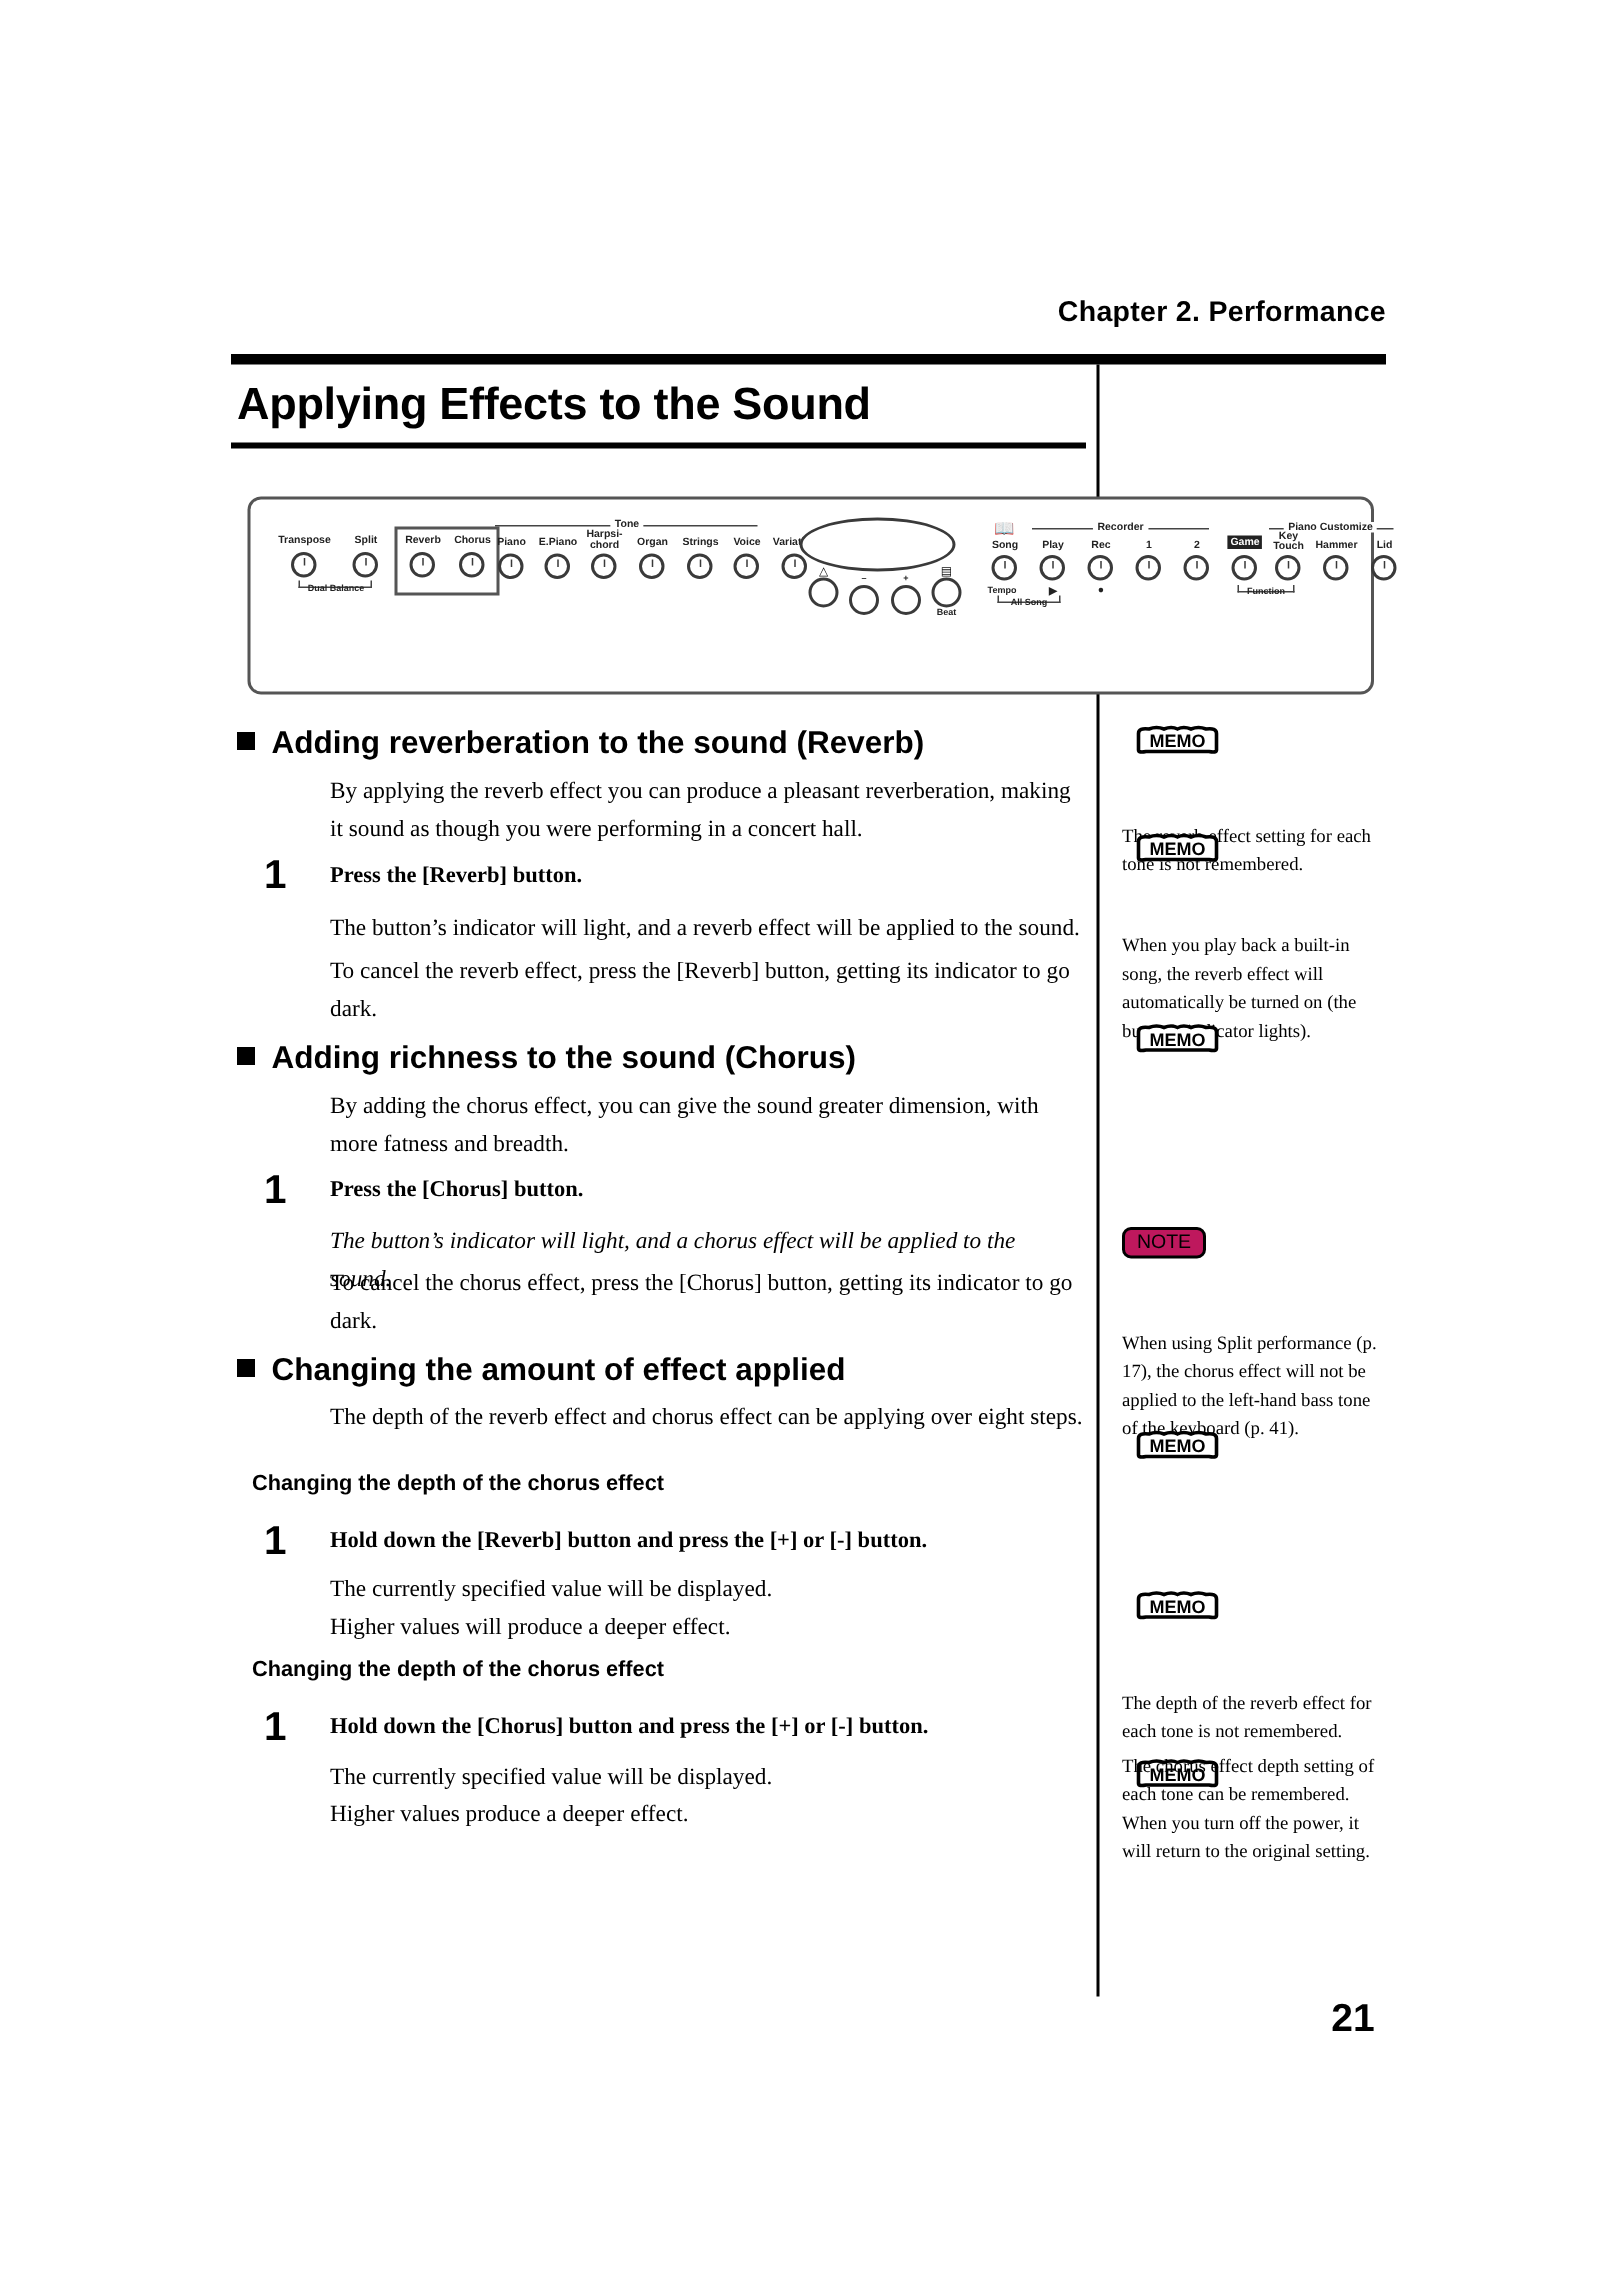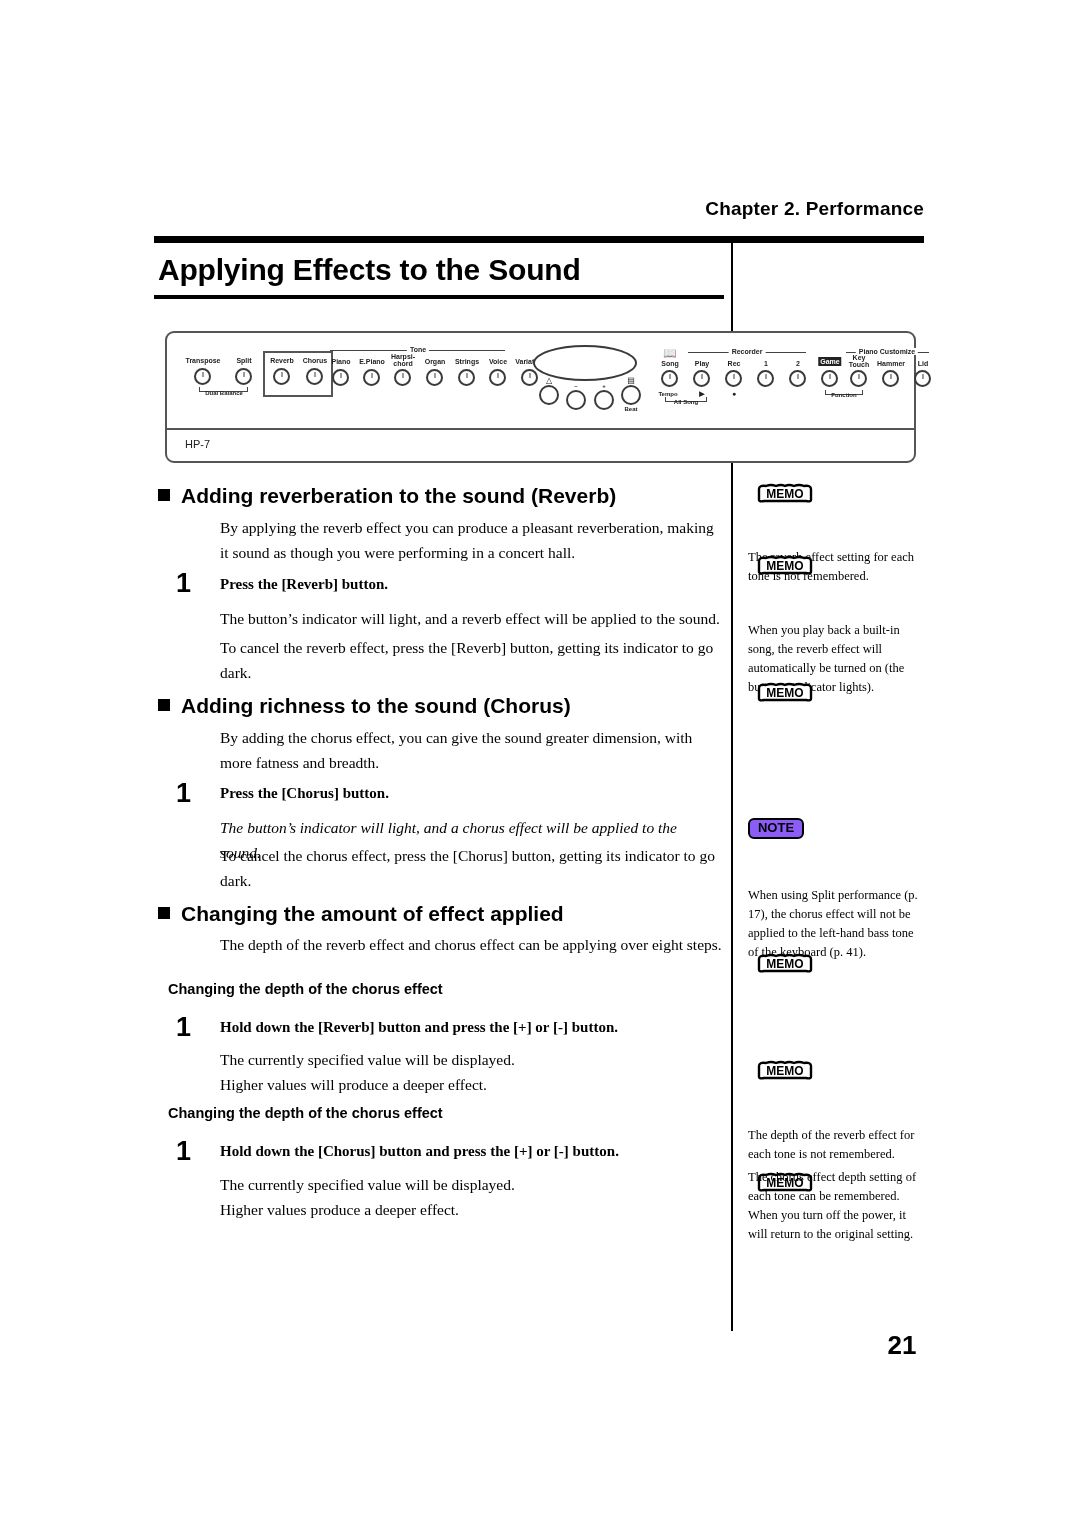--- a/index.html
+++ b/index.html
@@ -109,22 +109,22 @@
 
   
   .side{position:absolute;left:748px;width:178px;font-size:12.5px;line-height:19px;margin-top:40px;}
   .memo{
     position:absolute;left:756px;width:58px;height:21px;
   }
   .memo svg{display:block;}
   .noteicon{
     position:absolute;left:748px;width:56px;height:21px;
     border:2.5px solid #000;border-radius:6px;box-sizing:border-box;
-    font-family:"Liberation Sans", sans-serif;font-weight:bold;font-size:13px;
-    text-align:center;line-height:16px;background:#8b5cf6;
+    font-family:"Liberation Sans", sans-serif;font-weight:normal;font-size:13px;
+    text-align:center;line-height:16px;background:#be185d;
   }
   .pagenum{
     position:absolute;left:880px;top:1330px;width:44px;text-align:center;
     font-family:"Liberation Sans", sans-serif;font-weight:bold;font-size:26px;
   }
 </style>
 </head>
 <body>
 
 <div class="page">
@@ -224,23 +224,20 @@
 
     <div class="klab" style="left:724px;top:27px;">Hammer</div>
     <div class="knob" style="left:715px;top:37px;"></div>
 
     <div class="klab" style="left:756px;top:27px;">Lid</div>
     <div class="knob" style="left:747px;top:37px;"></div>
 
     <div class="bracket" style="left:658px;top:57px;width:38px;"></div>
     <div class="sublab" style="left:677px;top:59px;">Function</div>
 
-    <div class="panel-lower">
-      <div class="panel-model">HP-7</div>
-    </div>
   </div>
 
   <div class="h2" style="top:484px;">
     <span class="sq"></span><span>Adding reverberation to the sound (Reverb)</span>
   </div>
   <div class="para" style="top:515px;">By applying the reverb effect you can produce a pleasant reverberation, making it sound as though you were performing in a concert hall.</div>
   <div class="stepnum" style="top:568px;">1</div>
   <div class="stepttl" style="top:576px;">Press the [Reverb] button.</div>
   <div class="para" style="top:606px;">The button’s indicator will light, and a reverb effect will be applied to the sound.</div>
   <div class="para" style="top:635px;">To cancel the reverb effect, press the [Reverb] button, getting its indicator to go dark.</div>

